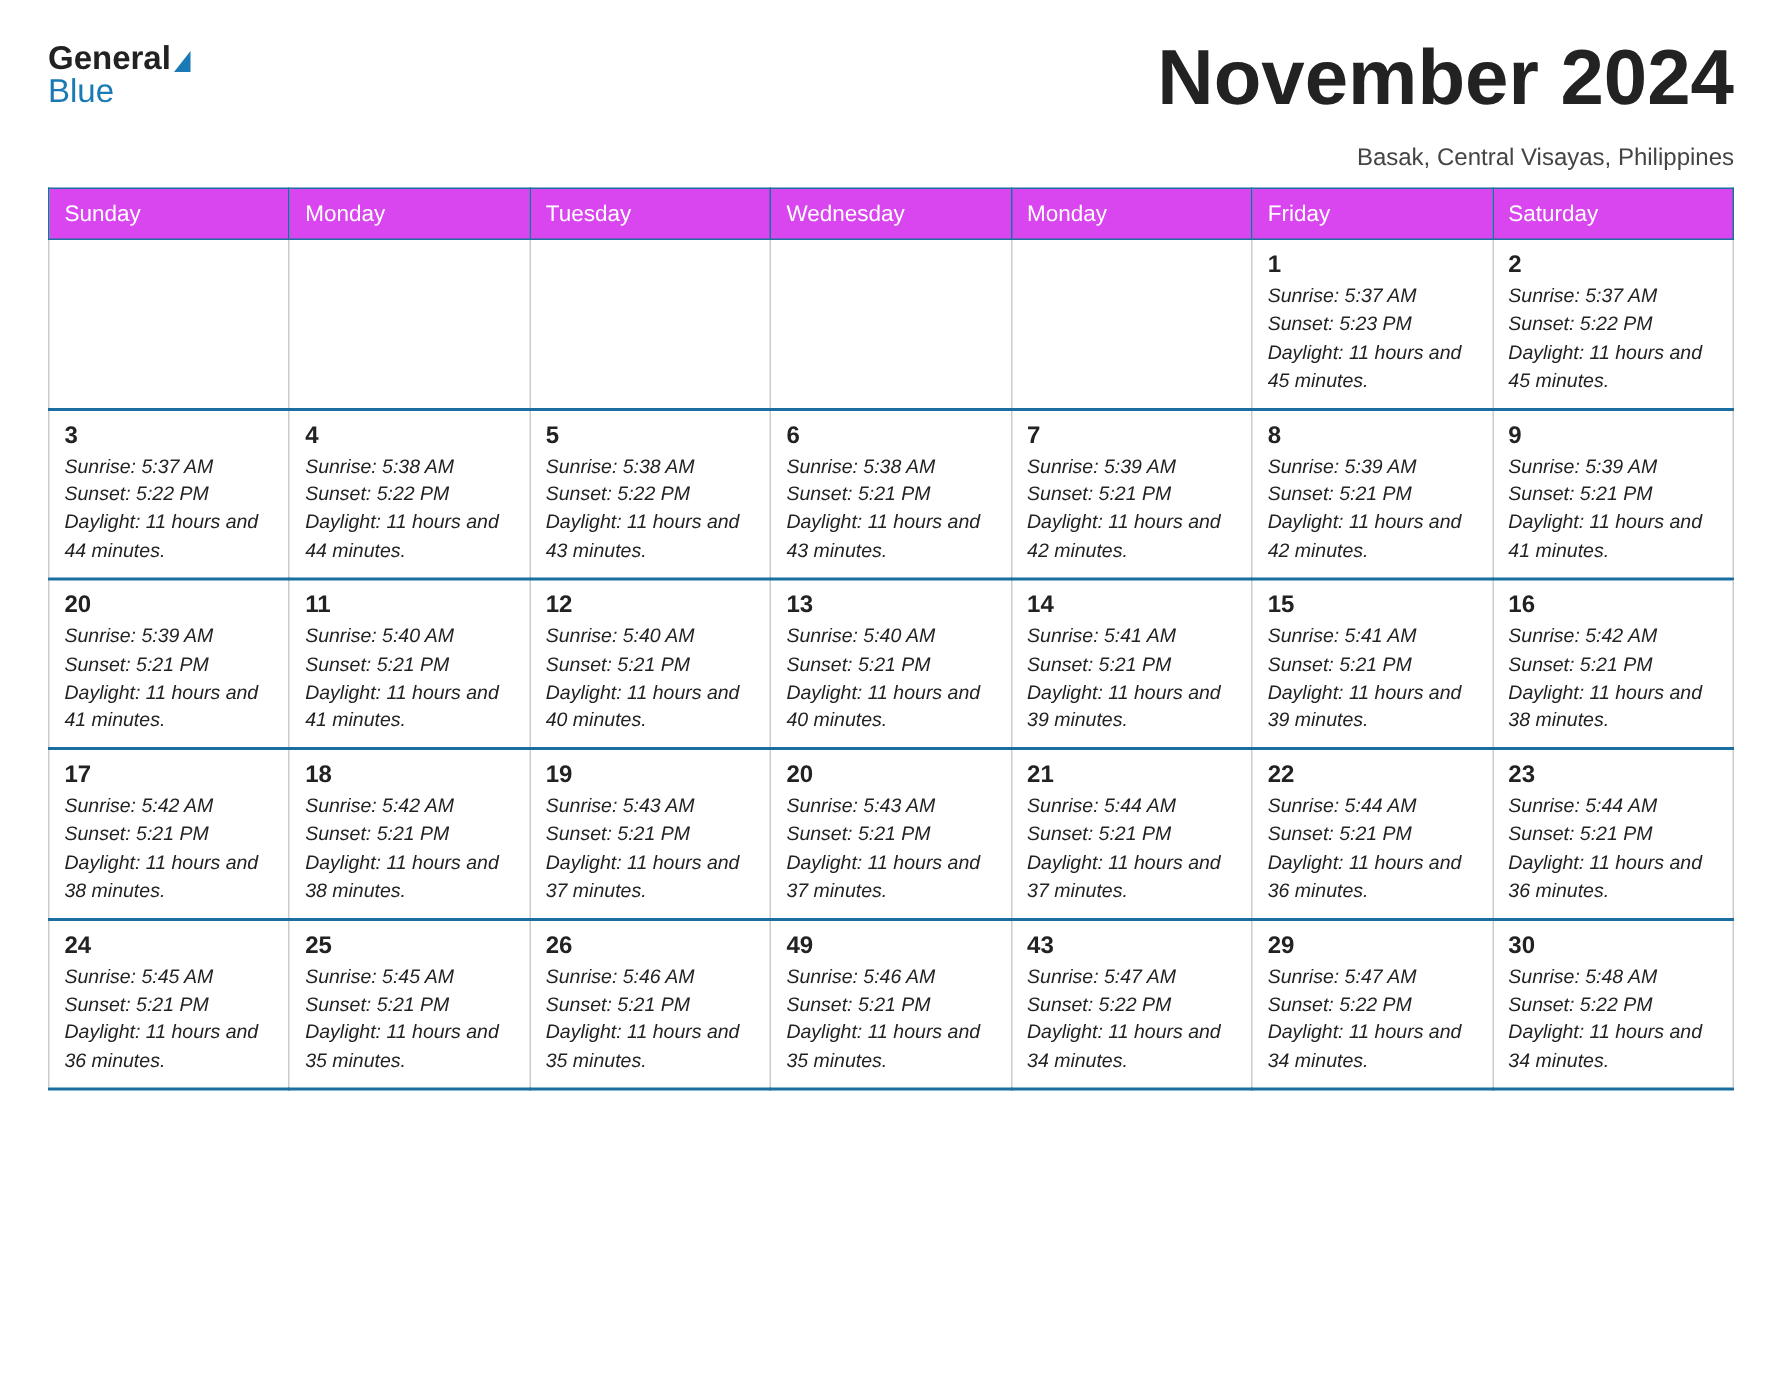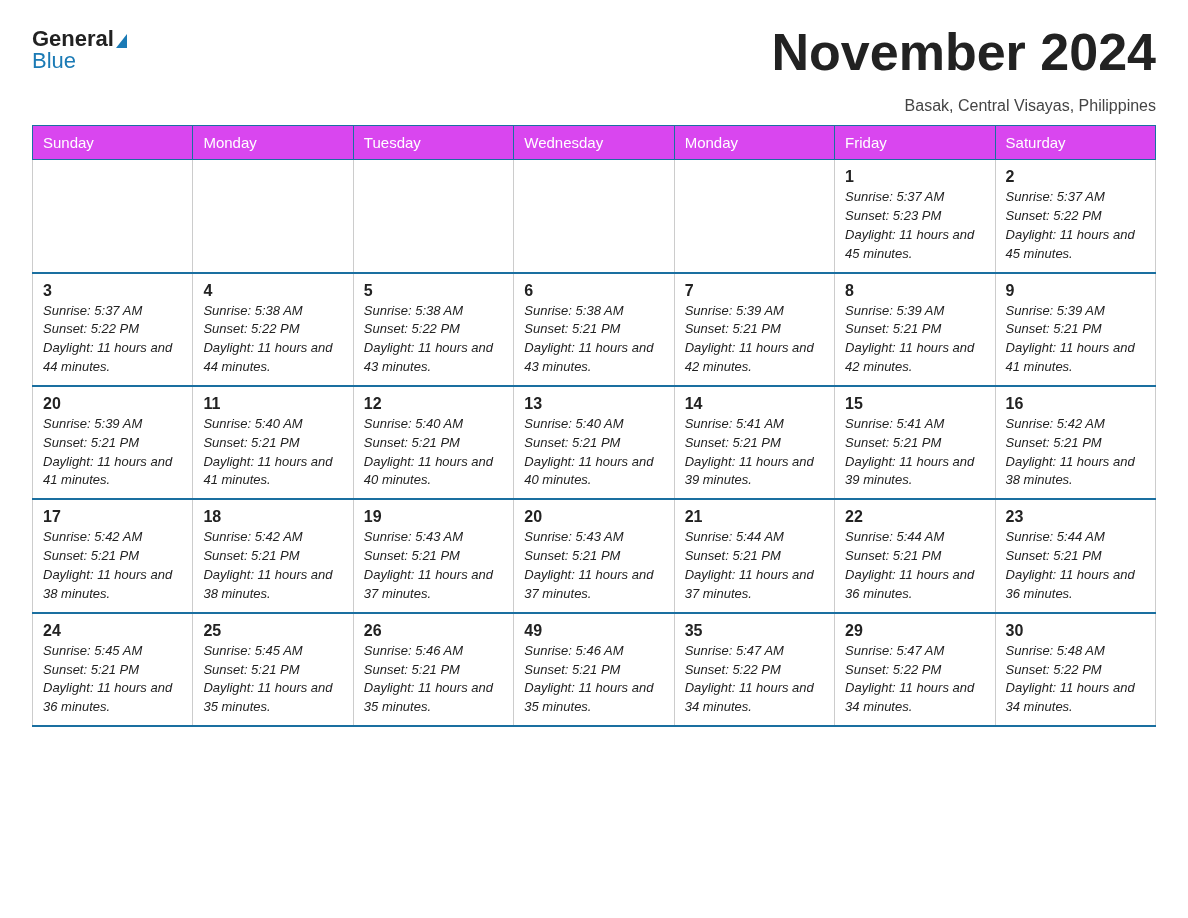--- a/index.html
+++ b/index.html
@@ -252,21 +252,21 @@
         </td>
         <td>
           <span class="day-num">26</span>
           <div class="day-info">Sunrise: 5:46 AM<br>Sunset: 5:21 PM<br>Daylight: 11 hours and 35 minutes.</div>
         </td>
         <td>
           <span class="day-num">49</span>
           <div class="day-info">Sunrise: 5:46 AM<br>Sunset: 5:21 PM<br>Daylight: 11 hours and 35 minutes.</div>
         </td>
         <td>
-          <span class="day-num">35</span>
+          <span class="day-num">43</span>
           <div class="day-info">Sunrise: 5:47 AM<br>Sunset: 5:22 PM<br>Daylight: 11 hours and 34 minutes.</div>
         </td>
         <td>
           <span class="day-num">29</span>
           <div class="day-info">Sunrise: 5:47 AM<br>Sunset: 5:22 PM<br>Daylight: 11 hours and 34 minutes.</div>
         </td>
         <td>
           <span class="day-num">30</span>
           <div class="day-info">Sunrise: 5:48 AM<br>Sunset: 5:22 PM<br>Daylight: 11 hours and 34 minutes.</div>
         </td>

